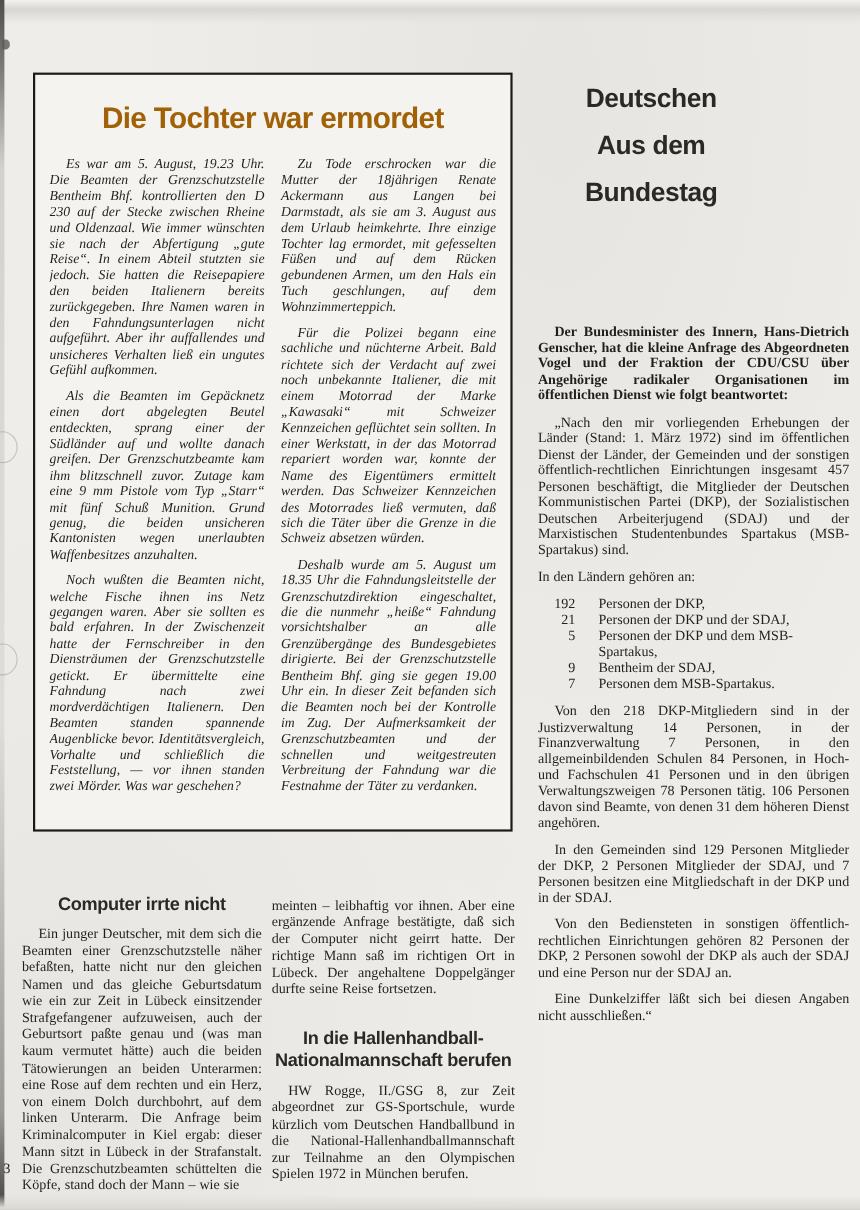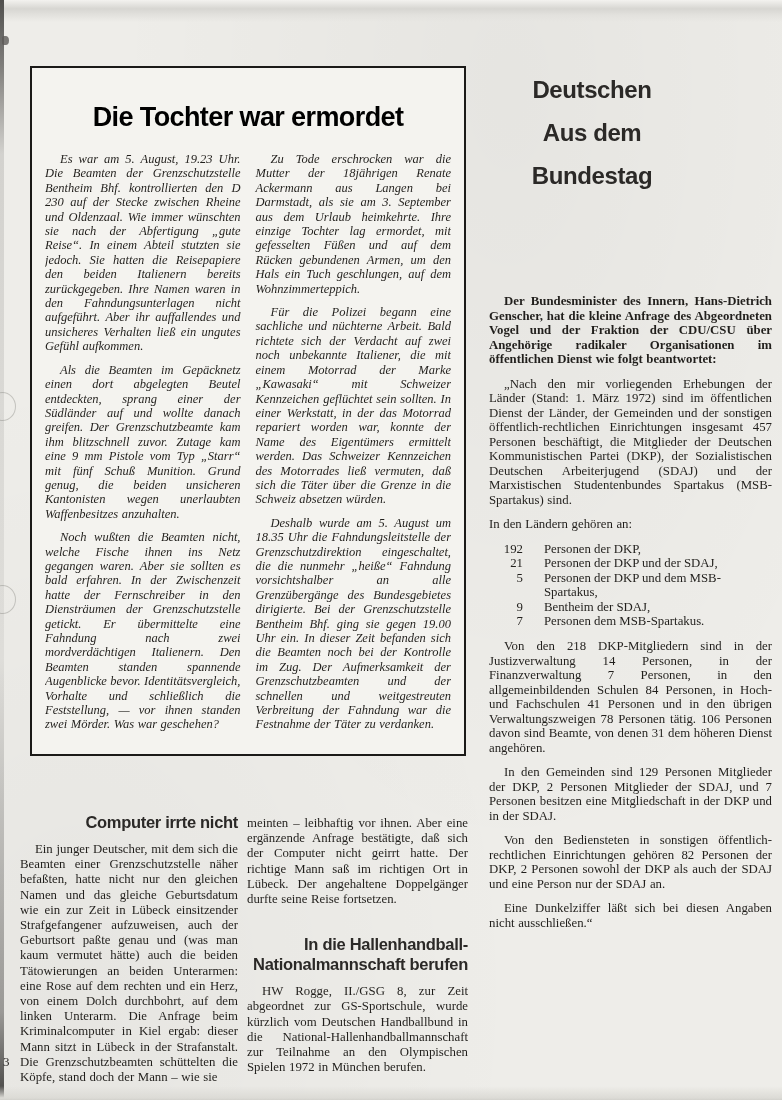--- a/index.html
+++ b/index.html
@@ -31,23 +31,23 @@
   .punch { position:absolute; left:-11px; width:25px; height:27px; border-radius:50%; border:1.5px solid rgba(110,108,104,0.32); }
   .punch1 { top:392px; } .punch2 { top:585px; }
 
   
   .main-box {
     position:absolute; left:30px; top:66px; width:436px; height:690px;
     box-sizing:border-box; border:2.5px solid #1b1a18; background:#f4f3ef;
     padding:16px 13px 0 13px; overflow:hidden;
   }
   .main-box h1 {
-    margin:18px 0 19px; text-align:center;
+    margin:8px 0 19px; text-align:center;
     font-family:"Liberation Sans", sans-serif; font-weight:bold;
-    font-size:27px; letter-spacing:-0.6px; color:#000000;
+    font-size:27px; letter-spacing:-0.6px; color:#a16207;
   }
   .box-cols { display:flex; gap:15px; overflow:hidden; height:612px;font-style:italic; }
   .box-cols .col { flex:1 1 0; }
   .box-cols p {
     margin:0 0 9px; font-size:12.5px; line-height:14.4px;
     text-align:justify; text-indent:15px;
     hyphens:auto; -webkit-hyphens:auto; word-spacing:0.4px;
   }
 
   
@@ -67,21 +67,21 @@
   .bundestag p.noindent, .bottom-mid p.noindent { text-indent:0; }
   .numlist { margin:0 0 10px; }
   .numitem { display:flex; font-size:12.8px; line-height:14.6px; }
   .numitem .num { flex:none; width:34px; text-align:right; padding-right:21px; }
   .numitem .itemtext { flex:1 1 0; }
 
   
   .bottom-left  { position:absolute; left:20px;  top:812px; width:218px; }
   .bottom-mid   { position:absolute; left:247px; top:816px; width:221px; }
   .bottom-left h3, .bottom-mid h3 {
-    margin:0 0 10px; text-align:right;
+    margin:0 0 10px; text-align:center;
     font-family:"Liberation Sans", sans-serif; font-weight:bold;
     font-size:16.5px; line-height:20px; letter-spacing:-0.3px; color:#2b2927;
   }
   .bottom-left p, .bottom-mid p {
     margin:0 0 9px; font-size:12.8px; line-height:15.2px;
     text-align:justify; text-indent:15px;
     hyphens:auto; -webkit-hyphens:auto; word-spacing:0.4px;
   }
   .bottom-mid h3.hb-head { margin-top:27px; }
   .bottom-mid h3.hb-head span { display:block; }
@@ -100,21 +100,21 @@
 
   <section class="main-box">
     <h1>Die Tochter war ermordet</h1>
     <div class="box-cols">
       <div class="col">
         <p>Es war am 5. August, 19.23 Uhr. Die Beamten der Grenzschutzstelle Bentheim Bhf. kontrollierten den D 230 auf der Stecke zwischen Rheine und Oldenzaal. Wie immer wünschten sie nach der Abfertigung „gute Reise“. In einem Abteil stutzten sie jedoch. Sie hatten die Reisepapiere den beiden Italienern bereits zurückgegeben. Ihre Namen waren in den Fahndungsunterlagen nicht aufgeführt. Aber ihr auffallendes und unsicheres Verhalten ließ ein ungutes Gefühl aufkommen.</p>
         <p>Als die Beamten im Gepäcknetz einen dort abgelegten Beutel entdeckten, sprang einer der Südländer auf und wollte danach greifen. Der Grenzschutzbeamte kam ihm blitzschnell zuvor. Zutage kam eine 9 mm Pistole vom Typ „Starr“ mit fünf Schuß Munition. Grund genug, die beiden unsicheren Kantonisten wegen unerlaubten Waffenbesitzes anzuhalten.</p>
         <p>Noch wußten die Beamten nicht, welche Fische ihnen ins Netz gegangen waren. Aber sie sollten es bald erfahren. In der Zwischenzeit hatte der Fernschreiber in den Diensträumen der Grenzschutzstelle getickt. Er übermittelte eine Fahndung nach zwei mordverdächtigen Italienern. Den Beamten standen spannende Augenblicke bevor. Identitätsvergleich, Vorhalte und schließlich die Feststellung, — vor ihnen standen zwei Mörder. Was war geschehen?</p>
       </div>
       <div class="col">
-        <p>Zu Tode erschrocken war die Mutter der 18jährigen Renate Ackermann aus Langen bei Darmstadt, als sie am 3. September aus dem Urlaub heimkehrte. Ihre einzige Tochter lag ermordet, mit gefesselten Füßen und auf dem Rücken gebundenen Armen, um den Hals ein Tuch geschlungen, auf dem Wohnzimmerteppich.</p>
+        <p>Zu Tode erschrocken war die Mutter der 18jährigen Renate Ackermann aus Langen bei Darmstadt, als sie am 3. August aus dem Urlaub heimkehrte. Ihre einzige Tochter lag ermordet, mit gefesselten Füßen und auf dem Rücken gebundenen Armen, um den Hals ein Tuch geschlungen, auf dem Wohnzimmerteppich.</p>
         <p>Für die Polizei begann eine sachliche und nüchterne Arbeit. Bald richtete sich der Verdacht auf zwei noch unbekannte Italiener, die mit einem Motorrad der Marke „Kawasaki“ mit Schweizer Kennzeichen geflüchtet sein sollten. In einer Werkstatt, in der das Motorrad repariert worden war, konnte der Name des Eigentümers ermittelt werden. Das Schweizer Kennzeichen des Motorrades ließ vermuten, daß sich die Täter über die Grenze in die Schweiz absetzen würden.</p>
         <p>Deshalb wurde am 5. August um 18.35 Uhr die Fahndungsleitstelle der Grenzschutzdirektion eingeschaltet, die die nunmehr „heiße“ Fahndung vorsichtshalber an alle Grenzübergänge des Bundesgebietes dirigierte. Bei der Grenzschutzstelle Bentheim Bhf. ging sie gegen 19.00 Uhr ein. In dieser Zeit befanden sich die Beamten noch bei der Kontrolle im Zug. Der Aufmerksamkeit der Grenzschutzbeamten und der schnellen und weitgestreuten Verbreitung der Fahndung war die Festnahme der Täter zu verdanken.</p>
       </div>
     </div>
   </section>
 
   <aside class="bundestag">
     <h2 class="bt-head">
       <span>Deutschen</span>
       <span>Aus dem</span>

